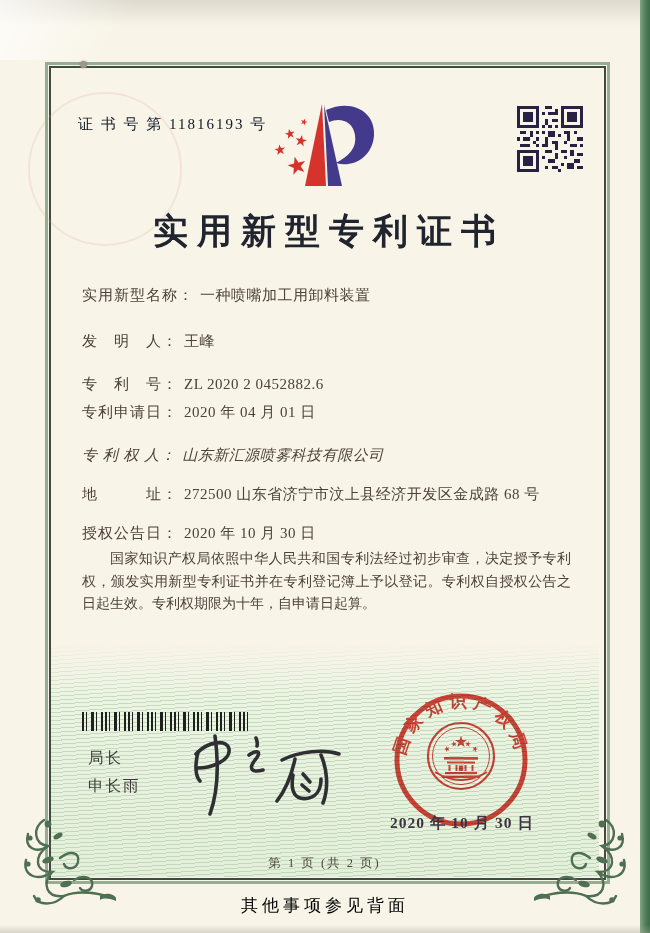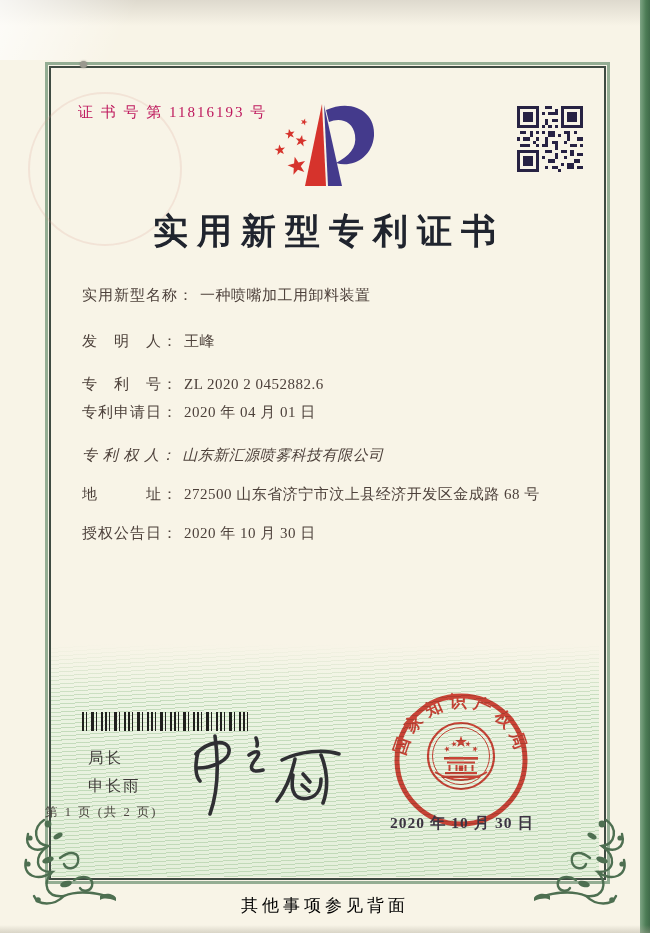--- a/index.html
+++ b/index.html
@@ -27,21 +27,21 @@
     border:2px solid rgba(214,148,140,.18);}
 
   
   .guilloche{position:absolute;left:51px;top:644px;width:548px;height:233px;
     background:
       repeating-linear-gradient(176deg,rgba(148,190,140,.45) 0 1px,rgba(255,255,255,0) 1px 4px),
       linear-gradient(#eef5e5,#e4efdb);}
   .guilloche::before{content:"";position:absolute;left:0;top:0;right:0;height:56px;
     background:linear-gradient(180deg,#f8f4e7,rgba(248,244,231,0));}
 
-  .cert-no{position:absolute;left:78px;top:103px;font-size:15px;color:#be185d;
+  .cert-no{position:absolute;left:78px;top:115px;font-size:15px;color:#0f172a;
     letter-spacing:2px;}
   .logo{position:absolute;left:252px;top:96px;width:142px;height:106px;}
   .qr{position:absolute;left:517px;top:106px;width:66px;height:66px;}
 
   .title{position:absolute;left:45px;top:208px;width:559px;text-align:center;
     font-size:35px;font-weight:bold;color:#20242e;letter-spacing:9px;text-indent:9px;}
 
   .row{position:absolute;left:82px;width:490px;font-size:15px;color:#4d413b;white-space:nowrap;}
   .row .lbl{letter-spacing:1px;}
   .row .val{margin-left:6px;letter-spacing:.5px;}
@@ -65,21 +65,21 @@
 
   .seal{position:absolute;left:388px;top:690px;width:148px;height:148px;
     mix-blend-mode:multiply;opacity:.93;}
   .seal-date{position:absolute;left:388px;top:813px;width:148px;text-align:center;
     font-size:15.5px;color:#3c3442;font-weight:bold;letter-spacing:1px;}
 
   .flourish{position:absolute;width:104px;height:100px;}
   .flourish.left{left:14px;top:814px;}
   .flourish.right{left:532px;top:814px;transform:scaleX(-1);}
 
-  .page-info{position:absolute;left:45px;top:804px;width:559px;text-align:left;
+  .page-info{position:absolute;left:45px;top:855px;width:559px;text-align:center;
     font-size:12.5px;color:#4a453f;letter-spacing:2px;}
   .back-note{position:absolute;left:0;top:894px;width:650px;text-align:center;
     font-size:17px;color:#000000;letter-spacing:4px;}
 </style>
 </head>
 <body>
 
 <div class="scan-top-shade"></div>
 <div class="scan-corner"></div>
 <div class="scan-right-strip"></div>
@@ -228,20 +228,21 @@
   <span class="lbl">专 利 权 人：</span><span class="val">山东新汇源喷雾科技有限公司</span>
 </div>
 <div class="row r6">
   <span class="lbl">地　　　址：</span><span class="val">272500  山东省济宁市汶上县经济开发区金成路 68 号</span>
 </div>
 <div class="row r7">
   <span class="lbl">授权公告日：</span><span class="val">2020 年 10 月 30 日</span>
 </div>
 
 <div class="paras">
+  <p>国家知识产权局依照中华人民共和国专利法经过初步审查，决定授予专利权，颁发实用新型专利证书并在专利登记簿上予以登记。专利权自授权公告之日起生效。专利权期限为十年，自申请日起算。</p>
 </div>
 
 <div class="barcode"></div>
 
 <div class="director">
   <div>局长</div>
   <div>申长雨</div>
 </div>
 
 <svg class="signature" viewBox="0 0 172 100">

